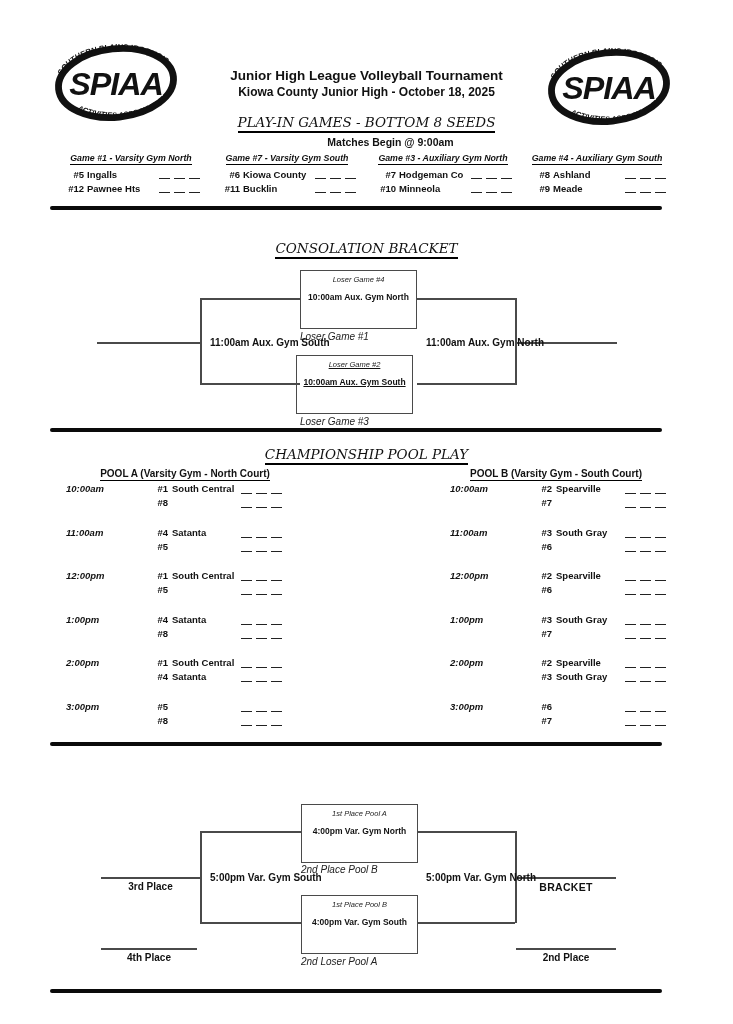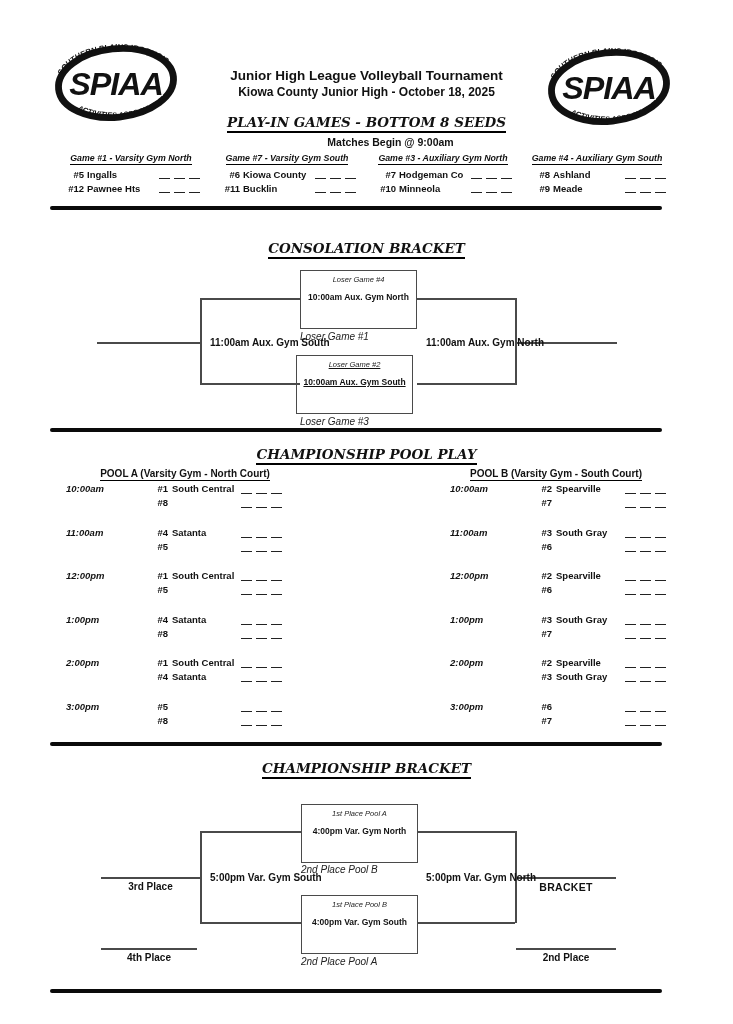--- a/index.html
+++ b/index.html
@@ -5,21 +5,21 @@
   html,body{margin:0;padding:0;background:#fff;}
   .page{position:relative;width:733px;height:1024px;background:#fff;overflow:hidden;
         font-family:"Liberation Sans",sans-serif;color:#111;}
   .abs{position:absolute;}
   .ctr{left:0;width:733px;text-align:center;}
 
   
   .assoc{font-family:"DejaVu Serif",serif;font-weight:bold;font-style:italic;font-size:17px;}
   .sub1{font-weight:bold;font-size:13.5px;}
   .sub2{font-weight:bold;font-size:12px;}
-  .sect{font-family:"DejaVu Serif",serif;font-weight:bold;font-style:italic;font-size:13.5px;}
+  .sect{font-family:"DejaVu Serif",serif;font-weight:normal;font-style:italic;font-size:13.5px;}
   .sect>span{display:inline-block;border-bottom:2px solid #000;padding-bottom:1px;}
   .mb{font-weight:bold;font-size:10.5px;padding-left:24px;}
 
   
   .pi-col{position:absolute;top:153px;width:138px;}
   .pi-head{font-weight:bold;font-style:italic;font-size:8.8px;text-align:center;height:13px;}
   .pi-head>span{display:inline-block;border-bottom:1.2px solid #000;padding-bottom:.5px;}
   .pi-row{display:flex;align-items:flex-end;margin-top:2px;font-weight:bold;font-size:9.5px;height:12px;}
   .pi-seed{width:22px;text-align:right;margin-right:3px;}
   .pi-name{flex:1;white-space:nowrap;}
@@ -473,33 +473,32 @@
             <i></i>
             <i></i>
             <i></i>
           </span>
         </div>
     </div>
   </div>
 
   <div class="rule" style="top:742px;"></div>
 
-  <div class="abs ctr sect" style="top:760px;"><span>CHAMPIONSHIP BRACKET</span></div>
 
   <div class="game-box" style="left:301px;top:804px;">
     <div class="box-lab">1st Place Pool A</div>
     <div class="box-time">4:00pm Var. Gym North</div>
   </div>
   <div class="under-lab" style="left:301px;top:864px;">2nd Place Pool B</div>
 
   <div class="game-box" style="left:301px;top:895px;">
     <div class="box-lab">1st Place Pool B</div>
     <div class="box-time">4:00pm Var. Gym South</div>
   </div>
-  <div class="under-lab" style="left:301px;top:956px;">2nd Place Pool A</div>
+  <div class="under-lab" style="left:301px;top:956px;">2nd Loser Pool A</div>
 
   <div class="vline" style="left:200px;top:831px;height:92px;"></div>
   <div class="hline" style="left:200px;top:831px;width:101px;"></div>
   <div class="hline" style="left:200px;top:922px;width:101px;"></div>
   <div class="hline" style="left:101px;top:877px;width:99px;"></div>
   <div class="hline" style="left:101px;top:948px;width:96px;"></div>
   <div class="vline" style="left:515px;top:831px;height:92px;"></div>
   <div class="hline" style="left:418px;top:831px;width:97px;"></div>
   <div class="hline" style="left:418px;top:922px;width:97px;"></div>
   <div class="hline" style="left:516px;top:877px;width:100px;"></div>

